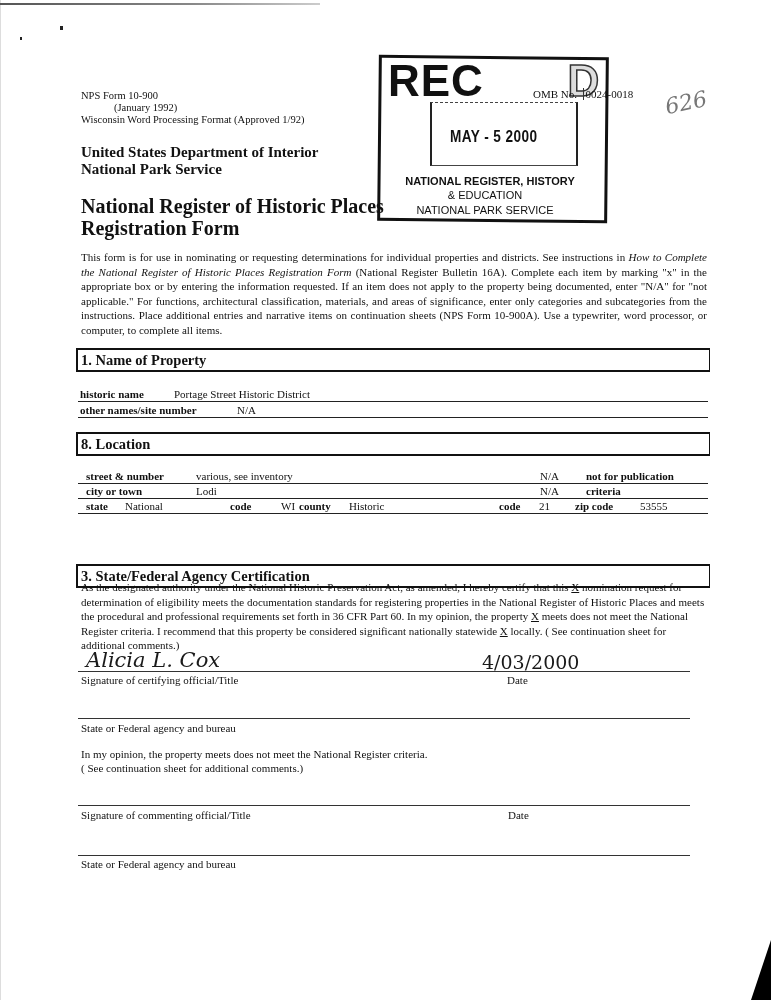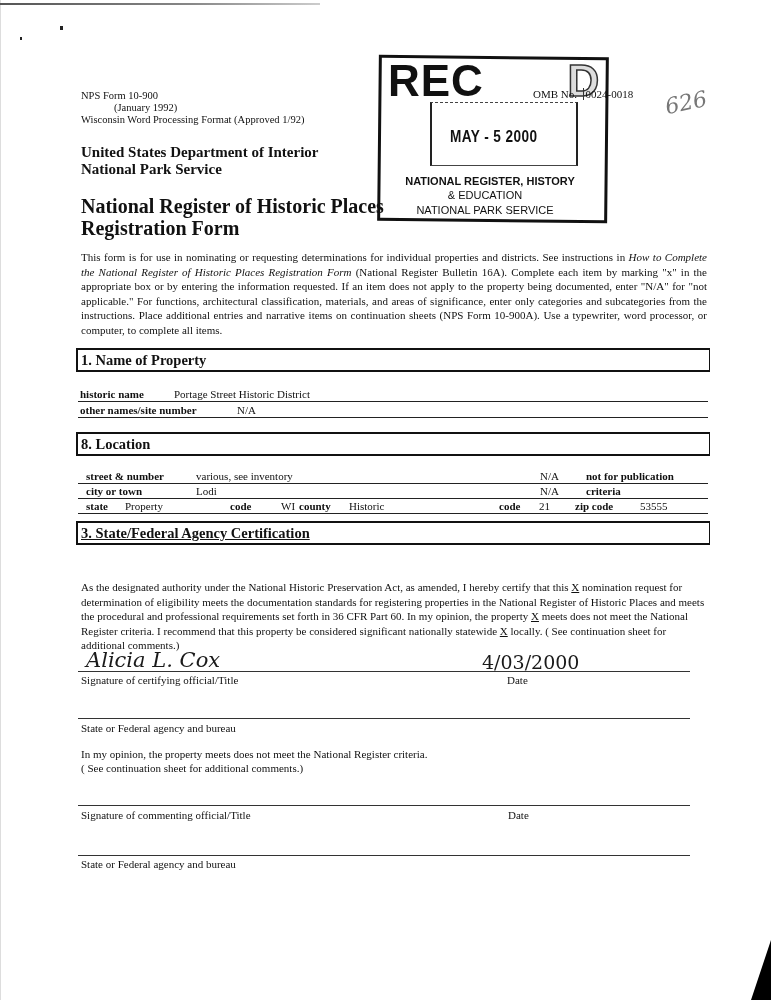--- a/index.html
+++ b/index.html
@@ -94,32 +94,32 @@
   <span class="b" style="left:508px;">not for publication</span>
 </div>
 <div class="abs row" style="top:484px;">
   <span class="b" style="left:8px;">city or town</span>
   <span style="left:118px;">Lodi</span>
   <span style="left:462px;">N/A</span>
   <span class="b" style="left:508px;">criteria</span>
 </div>
 <div class="abs row" style="top:499px;">
   <span class="b" style="left:8px;">state</span>
-  <span style="left:47px;">Property</span>
+  <span style="left:47px;">National</span>
   <span class="b" style="left:152px;">code</span>
   <span style="left:203px;">WI</span>
   <span class="b" style="left:221px;">county</span>
   <span style="left:271px;">Historic</span>
   <span class="b" style="left:421px;">code</span>
   <span style="left:461px;">21</span>
   <span class="b" style="left:497px;">zip code</span>
   <span style="left:562px;">53555</span>
 </div>
 
-<div class="abs sechead" style="top:521px;text-decoration:underline;">3. State/Federal Agency Certification</div>
+<div class="abs sechead" style="top:564px;">3. State/Federal Agency Certification</div>
 <div class="abs para" style="left:81px;top:580px;width:626px;text-align:left;"><span>As the designated authority under the National Historic Preservation Act, as amended, I hereby certify that this </span><span class="ux">X</span><span> nomination request for determination of eligibility meets the documentation standards for registering properties in the National Register of Historic Places and meets the procedural and professional requirements set forth in 36 CFR Part 60. In my opinion, the property </span><span class="ux">X</span><span> meets    does not meet the National Register criteria. I recommend that this property be considered significant nationally    statewide </span><span class="ux">X</span><span> locally. (   See continuation sheet for additional comments.)</span></div>
 
 <div class="abs hand" style="left:86px;top:648px;font-size:21px;color:#1a1a1a;">Alicia L. Cox</div>
 <div class="abs hand" style="left:482px;top:651px;font-size:19px;font-style:normal;color:#1a1a1a;">4/03/2000</div>
 <div class="abs sigline" style="top:671px;"></div>
 <div class="abs lbl" style="left:81px;top:673px;">Signature of certifying official/Title</div>
 <div class="abs lbl" style="left:507px;top:673px;">Date</div>
 
 <div class="abs sigline" style="top:718px;"></div>
 <div class="abs lbl" style="left:81px;top:721px;">State or Federal agency and bureau</div>

